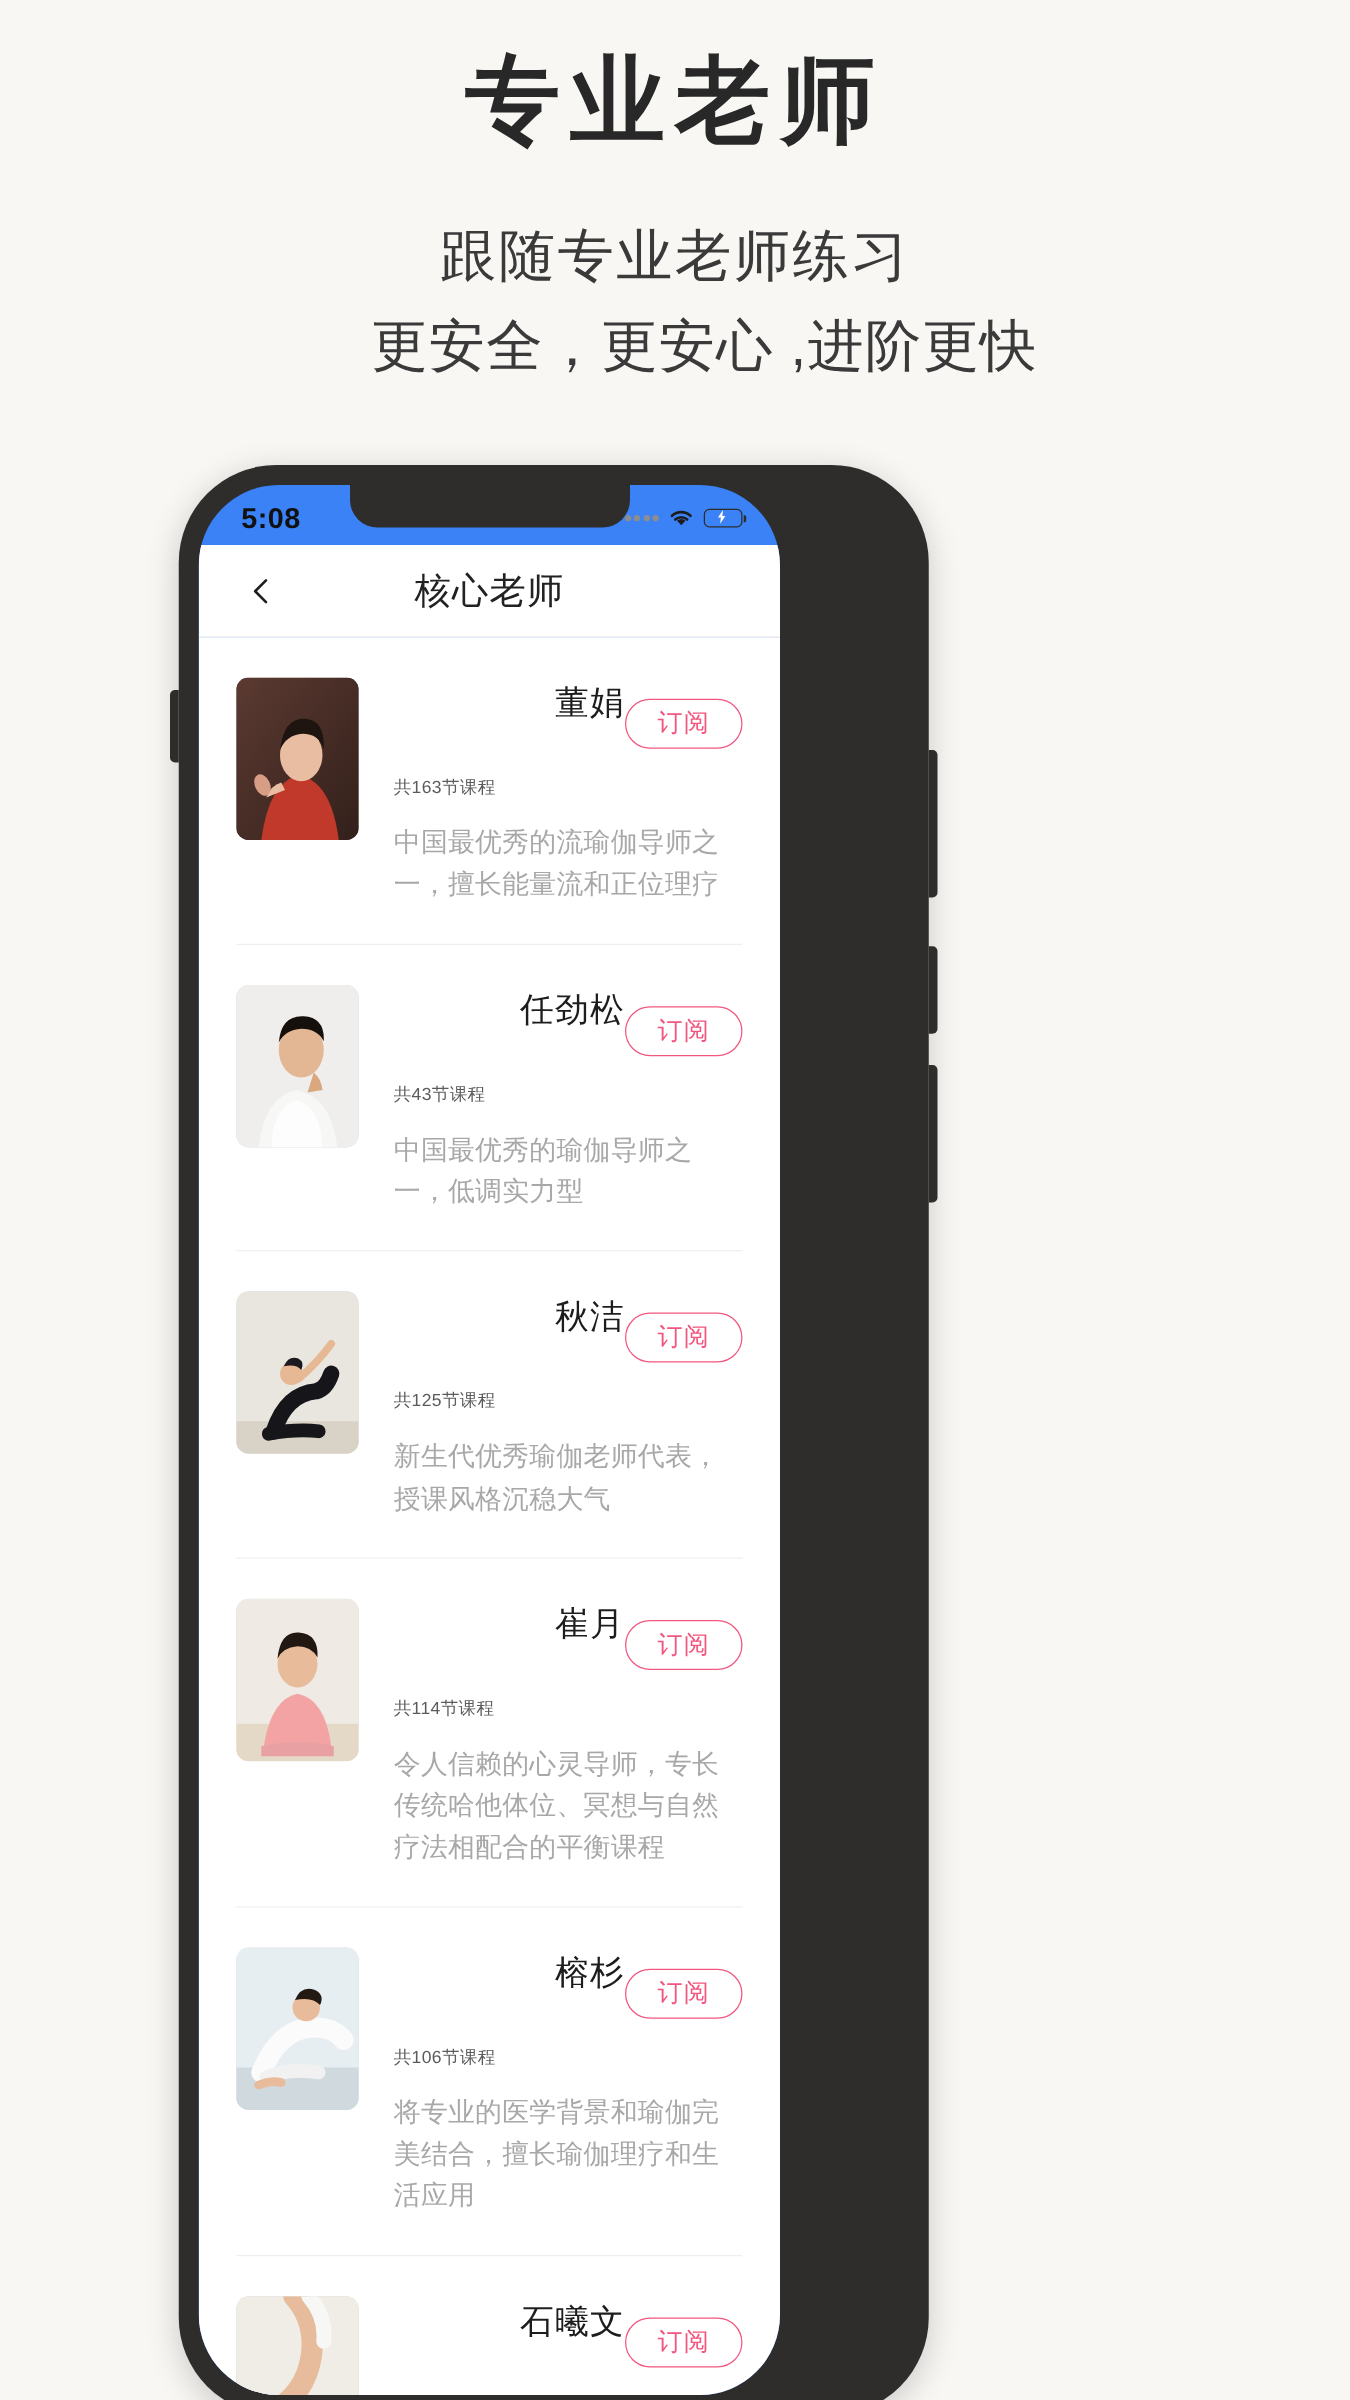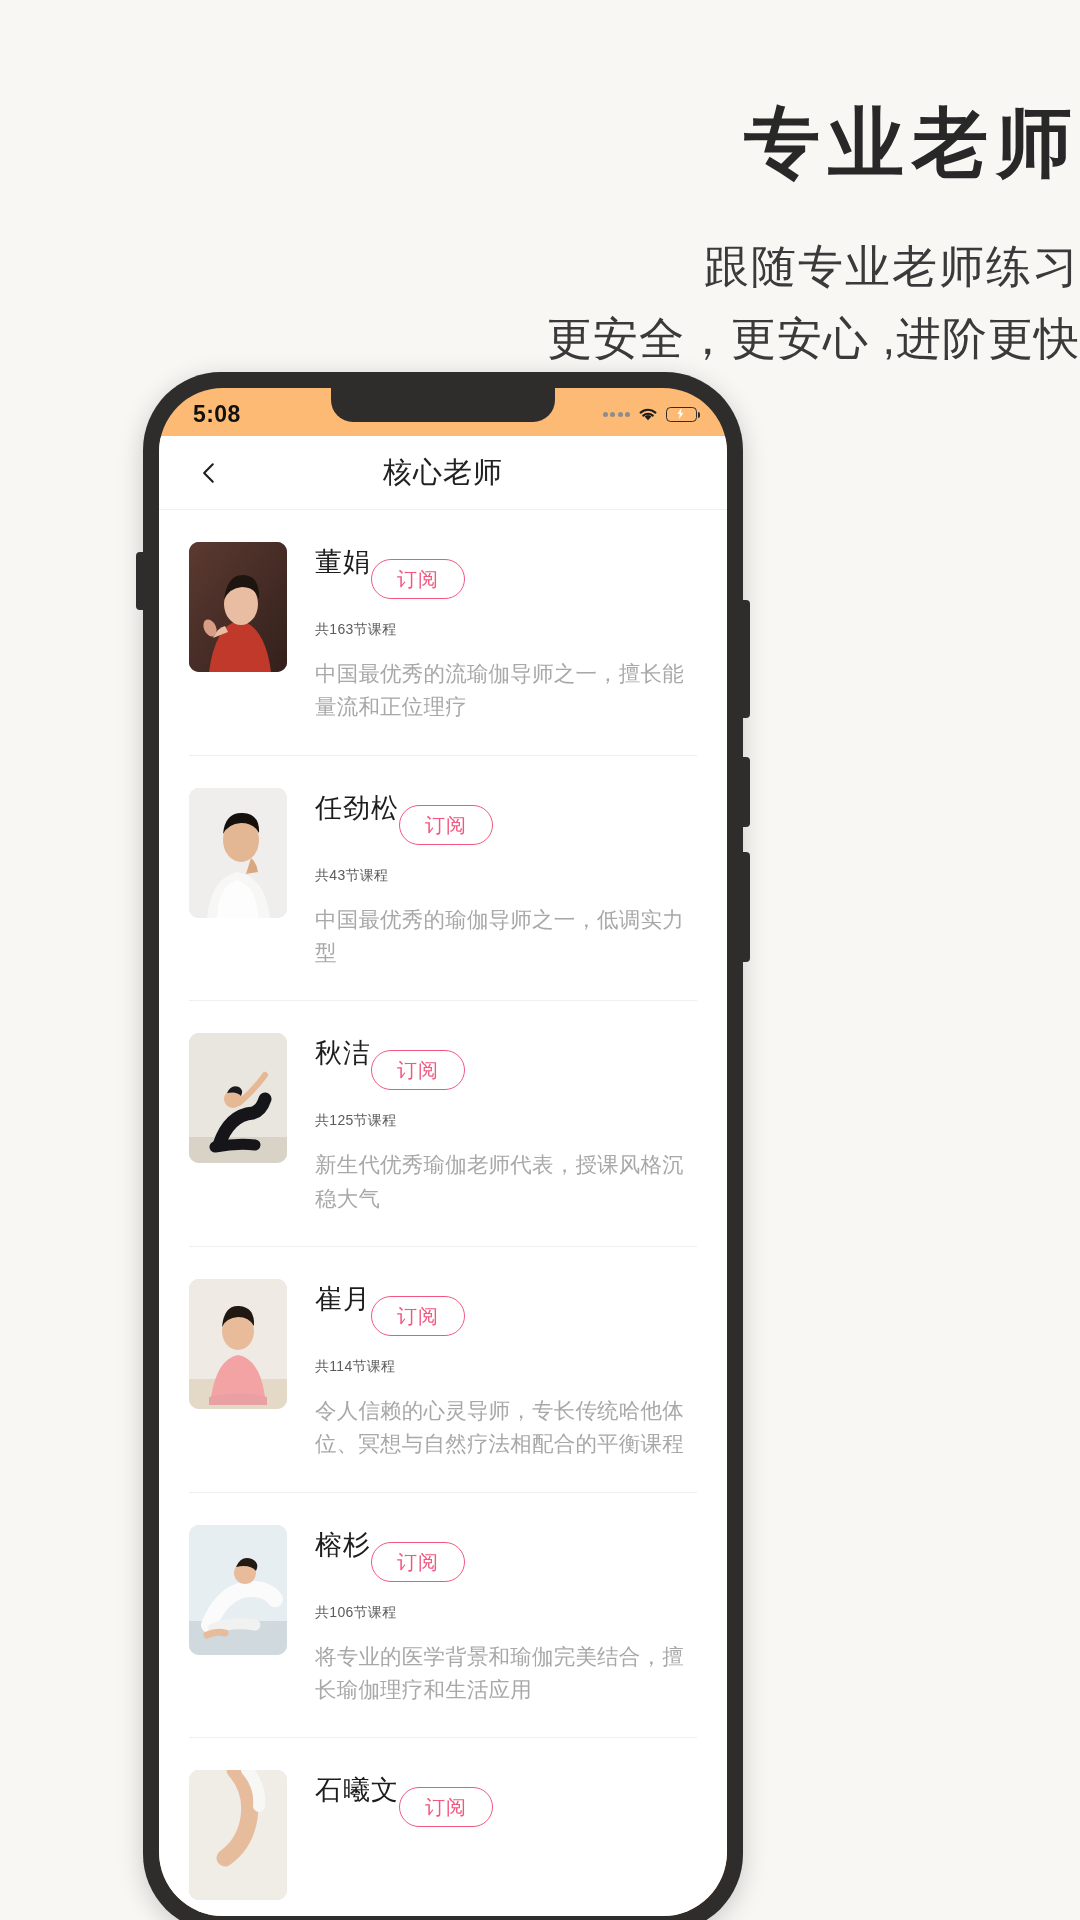--- a/index.html
+++ b/index.html
@@ -5,21 +5,21 @@
   * { box-sizing: border-box; margin: 0; padding: 0; }
   html, body {
     width: 1080px; height: 1920px;
     background: #f7f6f3;
     font-family: "Liberation Sans", "DejaVu Sans", sans-serif;
     overflow: hidden;
   }
   .page { position: relative; width: 1080px; height: 1920px; background: #f8f7f4; }
 
   
-  .promo { padding-top: 100px; text-align: right; }
+  .promo { padding-top: 38px; text-align: center; }
   .promo-title {
     font-family: "Liberation Serif", "DejaVu Serif", serif;
     font-weight: 700;
     font-size: 76px;
     letter-spacing: 8px;
     color: #282828;
     line-height: 1.15;
   }
   .promo-sub {
     margin-top: 48px;
@@ -55,23 +55,23 @@
     background: #2e2d2c;
     border-radius: 0 4px 4px 0;
   }
   .btn-power { top: 228px; height: 118px; }
   .btn-vol-a { top: 385px; height: 70px; }
   .btn-vol-b { top: 480px; height: 110px; }
   .btn-mute  { left: -7px; right: auto; top: 180px; height: 58px; border-radius: 4px 0 0 4px; }
 
   .screen {
     position: relative;
-    width: 568px;
+    width: 465px;
     height: 1528px;
-    background: #fdba74;
+    background: #3b82f6;
     border-radius: 64px;
     overflow: hidden;
   }
   .notch {
     position: absolute;
     top: 0; left: 50%;
     transform: translateX(-50%);
     width: 224px; height: 34px;
     background: #2e2d2c;
     border-radius: 0 0 22px 22px;
@@ -157,21 +157,21 @@
   .thumb {
     width: 98px; height: 130px;
     border-radius: 10px;
     flex: 0 0 98px;
     overflow: hidden;
     background: #ddd;
     position: relative;
   }
   .thumb svg { display:block; width:100%; height:100%; }
   .row-body { flex: 1; padding-left: 28px; min-width: 0; }
-  .row-top { display:flex; align-items:flex-start; justify-content: flex-start; }
+  .row-top { display:flex; align-items:flex-start; justify-content: flex-end; }
   .t-name {
     font-size: 27px;
     color: #1d1d1d;
     font-weight: 500;
     letter-spacing: 1px;
     padding-top: 2px;
   }
   .sub-btn {
     flex: 0 0 auto;
     border: 1.6px solid #f2577f;

